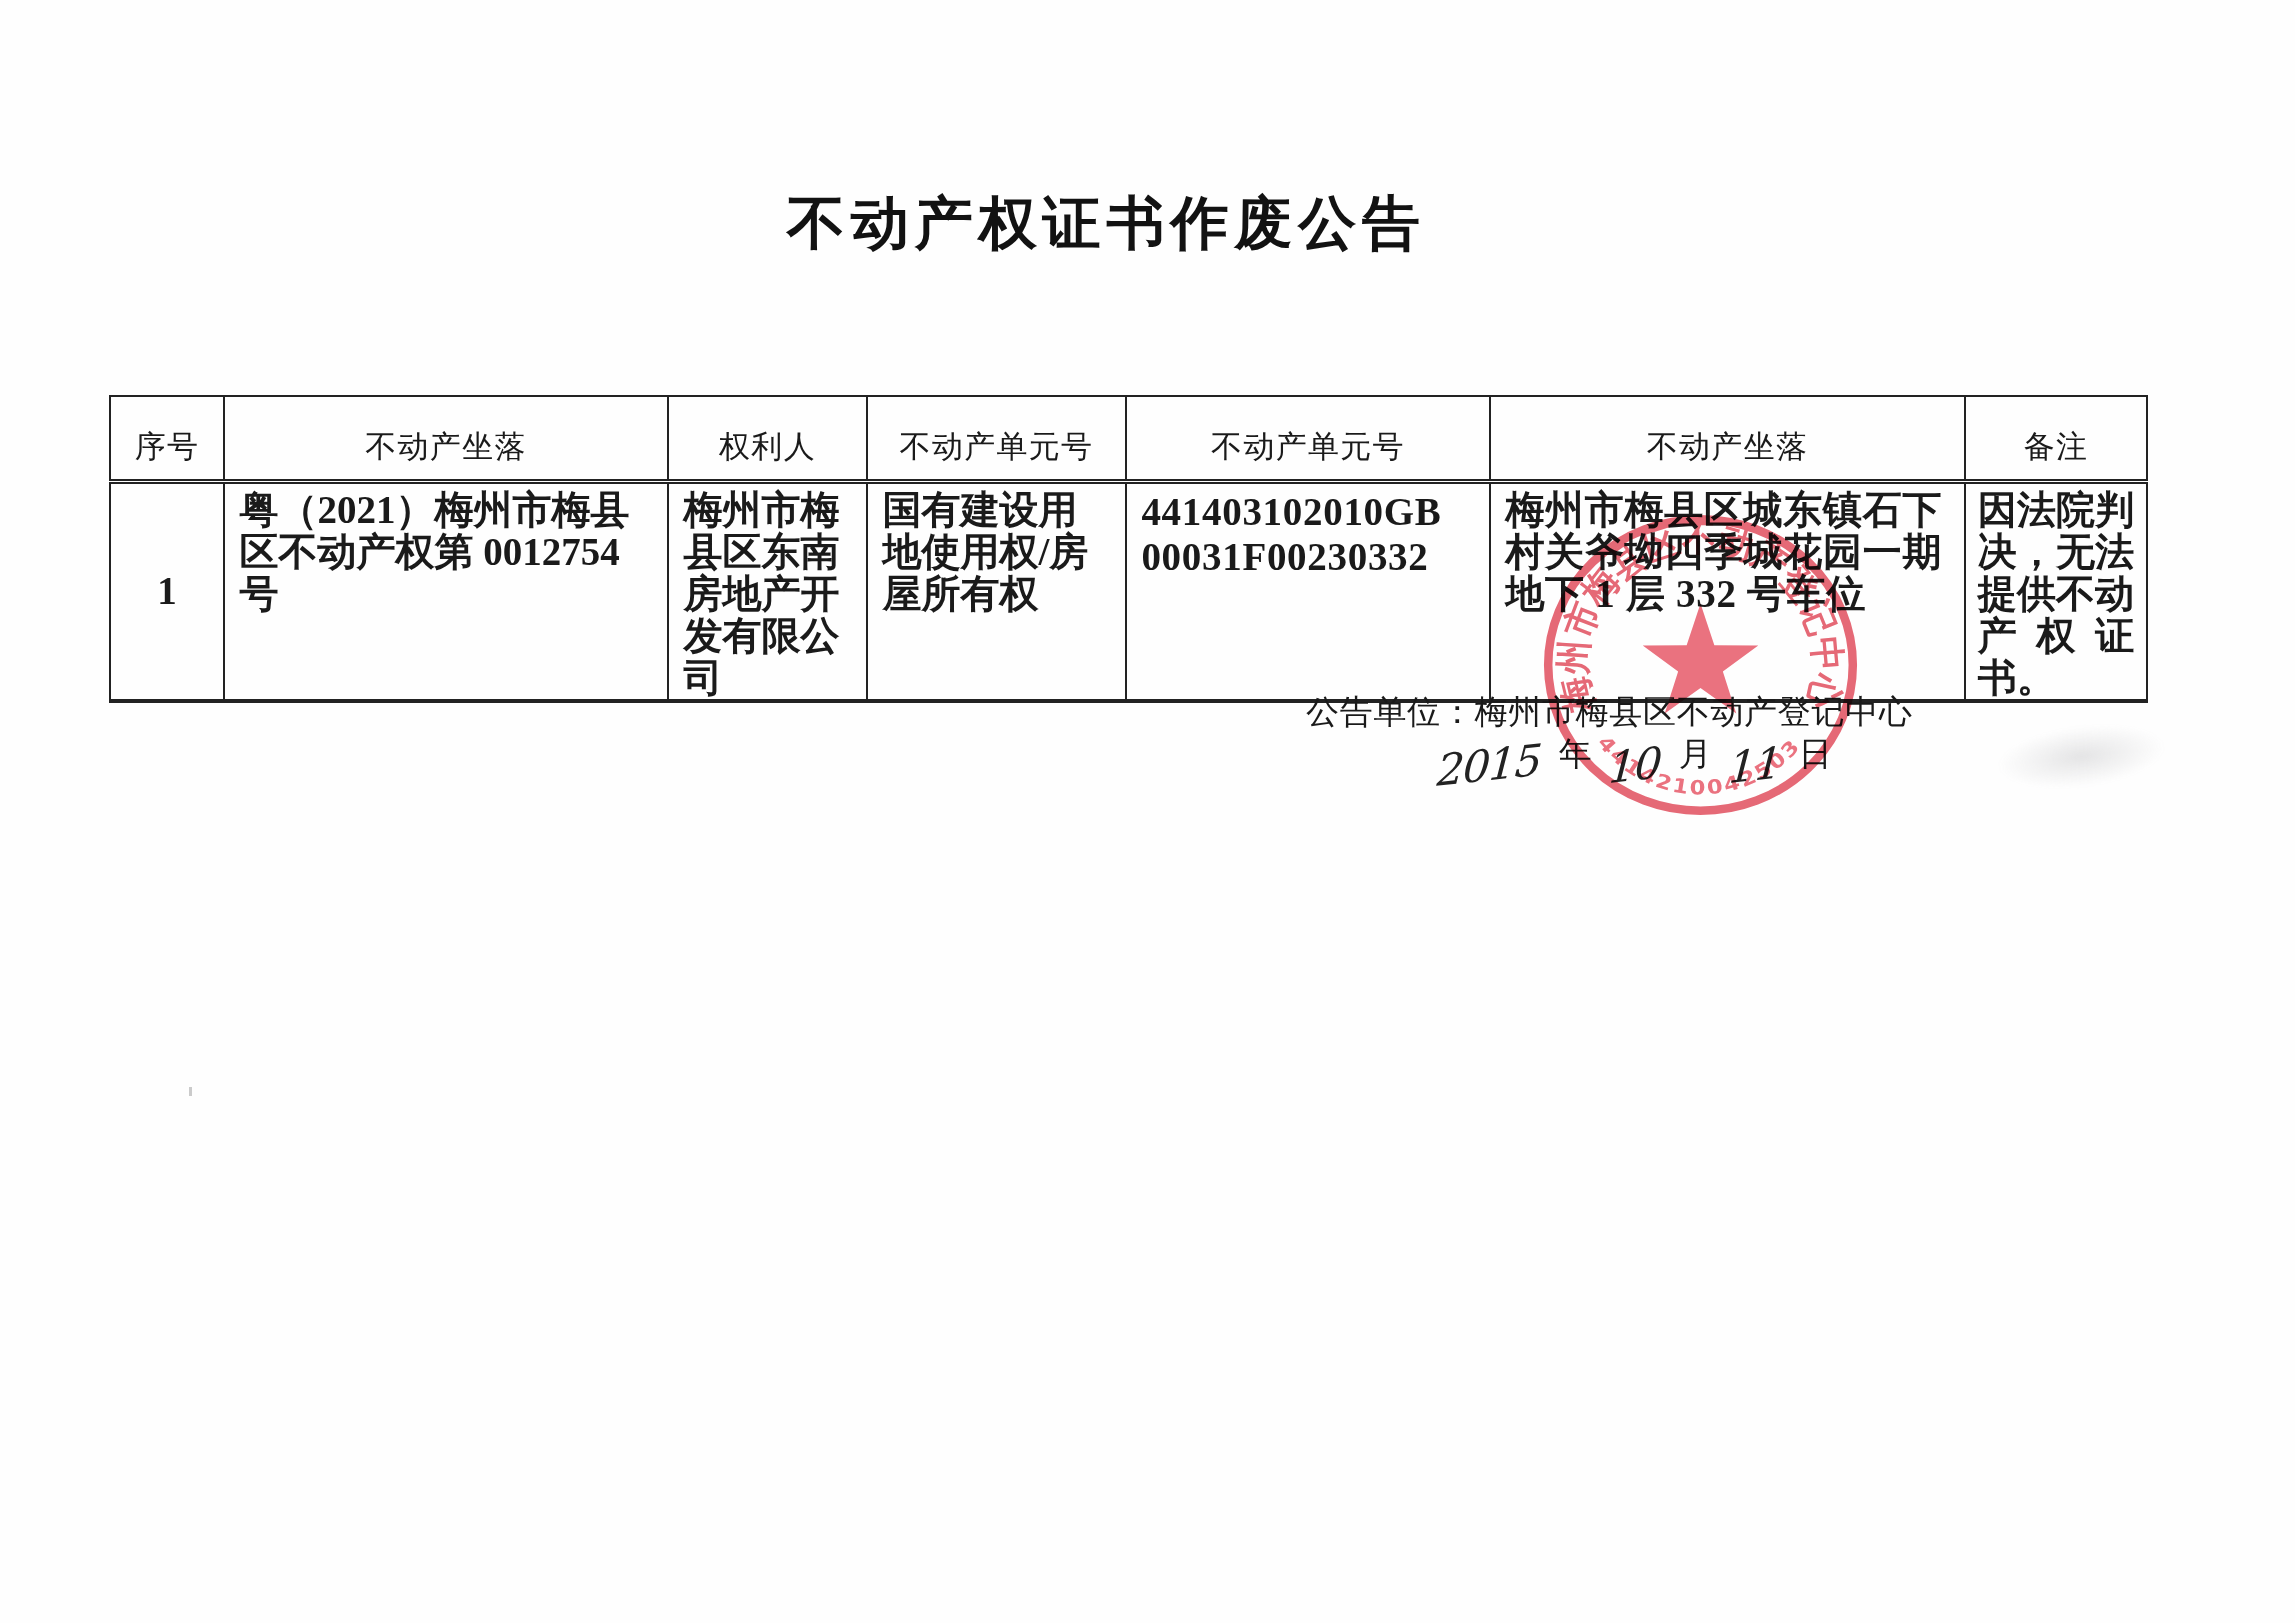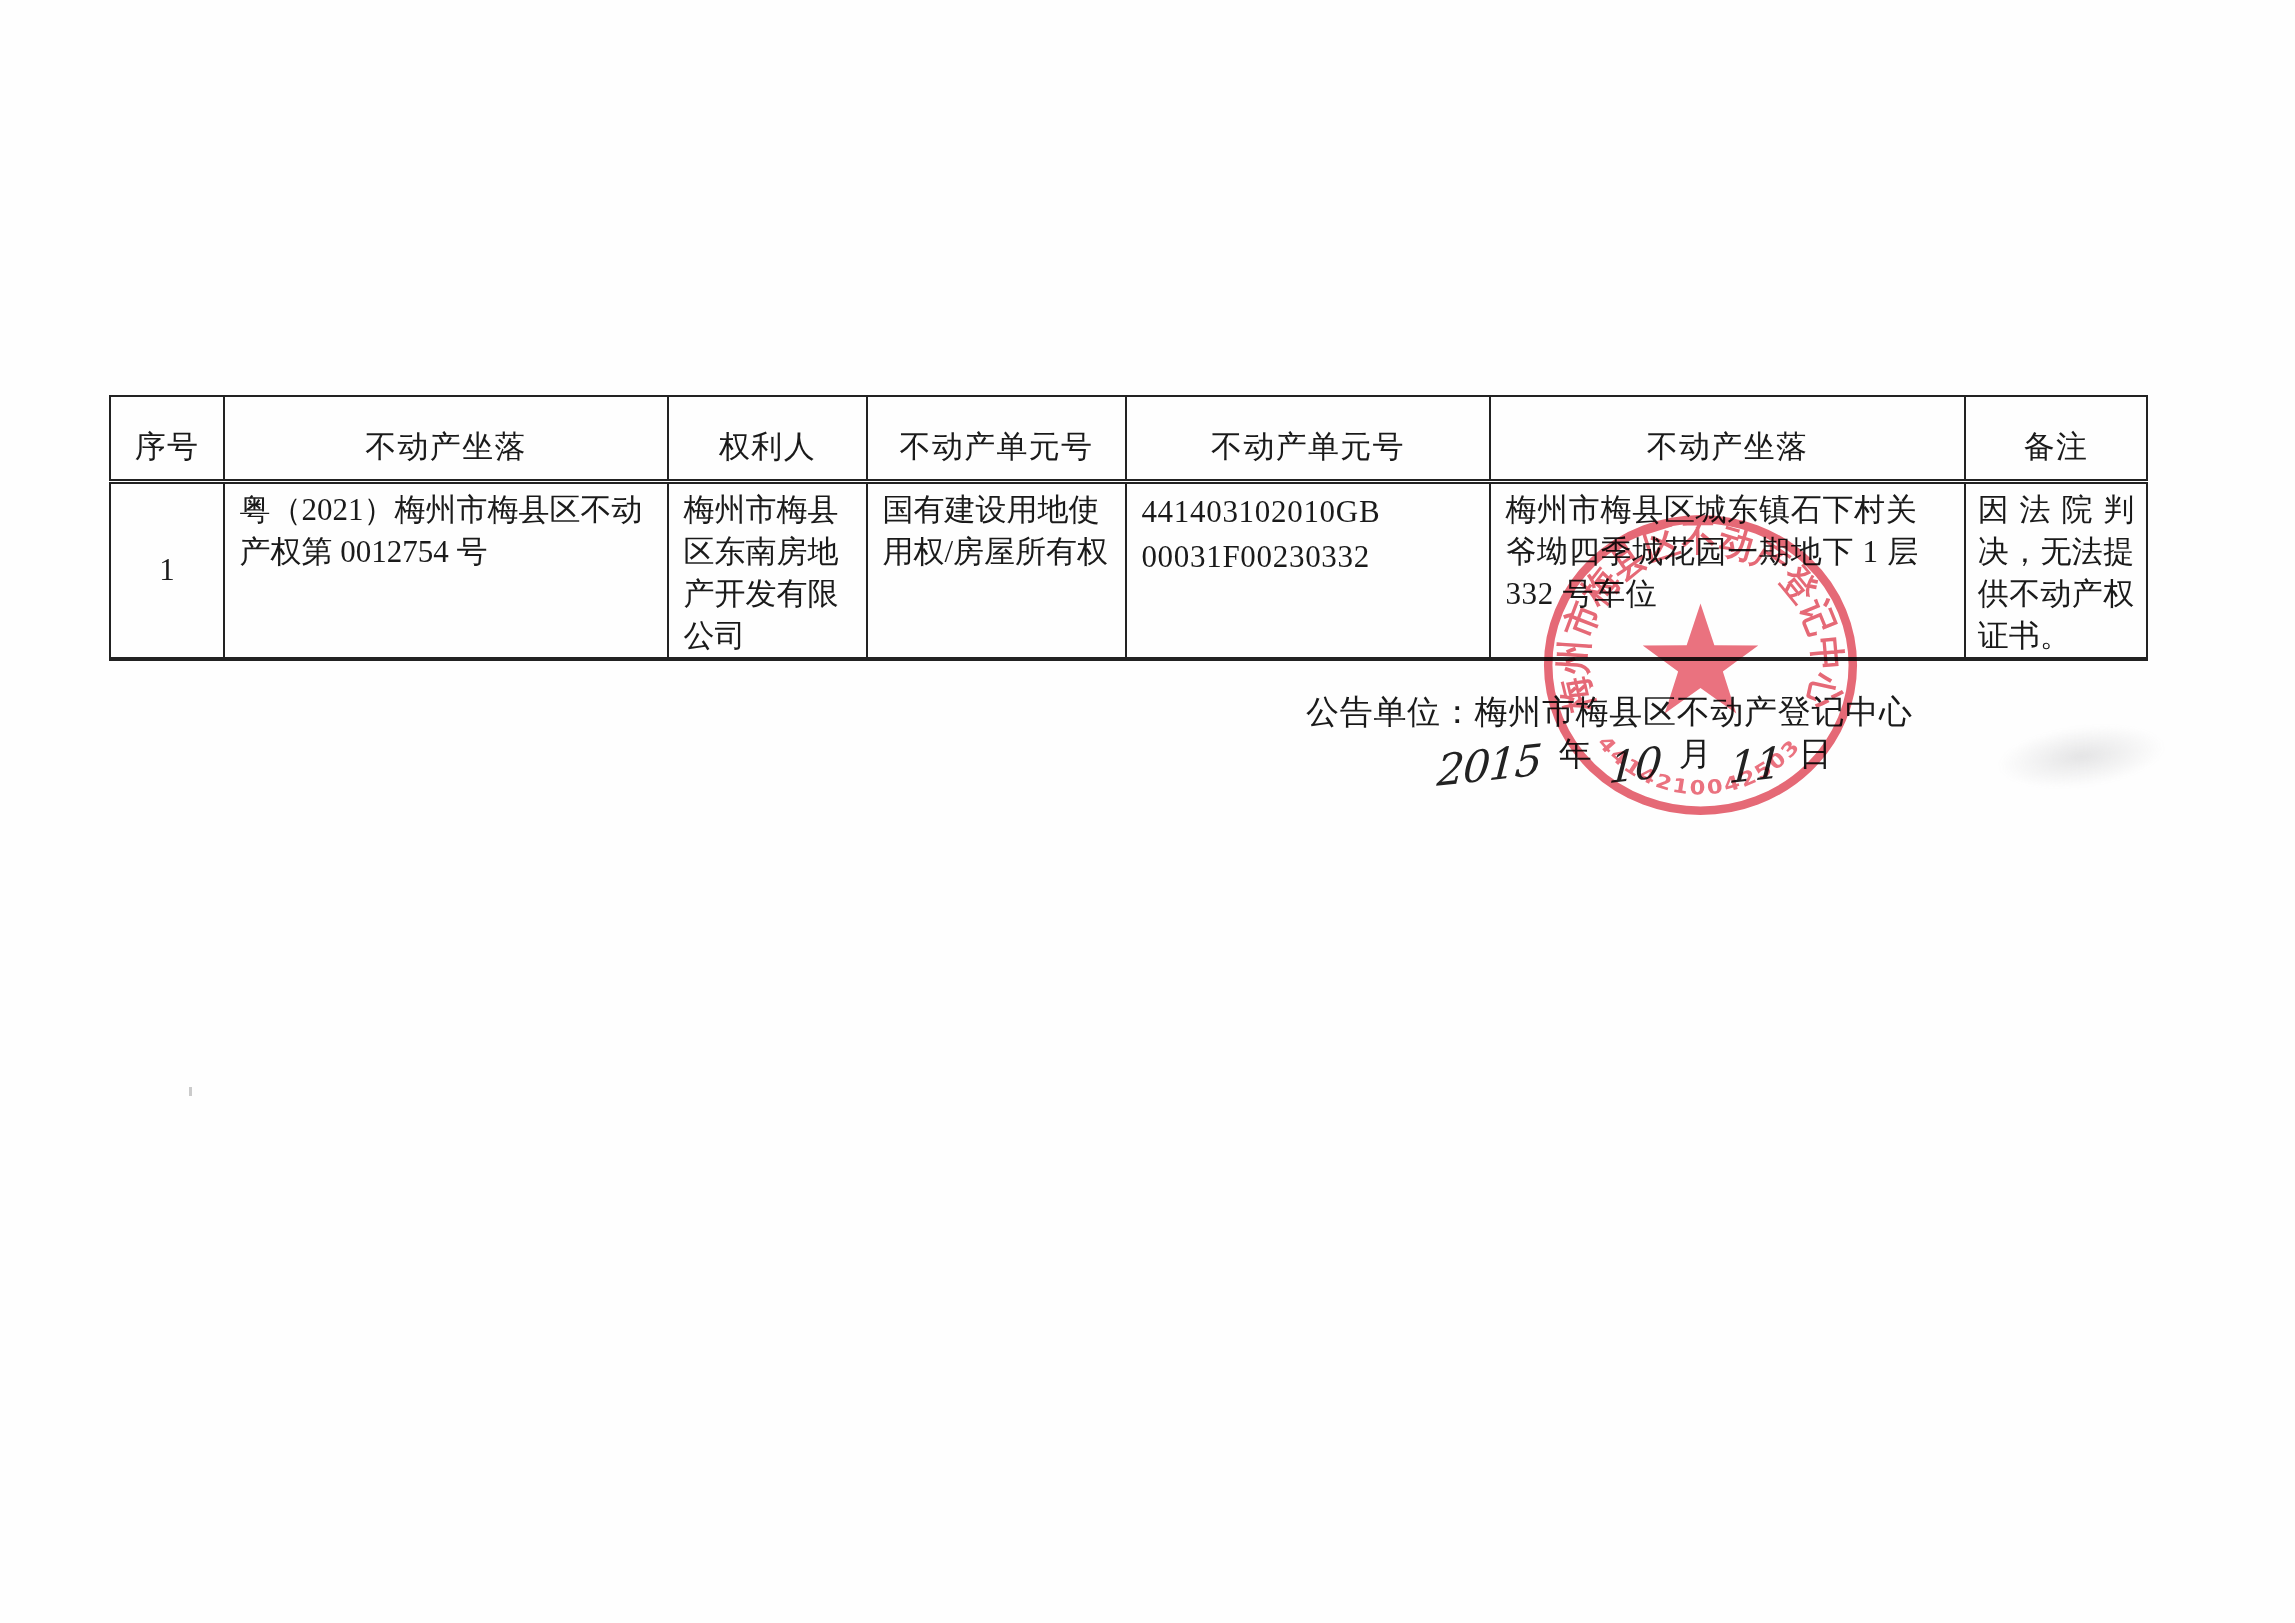--- a/index.html
+++ b/index.html
@@ -36,23 +36,24 @@
   .notice-table th{
     vertical-align:bottom;
     text-align:center;
     padding:0 2.6px 10.5px 2.6px;
     font-size:31px;letter-spacing:1.3px;
     border-bottom:5.2px double #222;
   }
   .notice-table tbody tr{height:171px;}
   .notice-table td{
     vertical-align:top;
-    font-size:31px;line-height:42px;
+    font-size:39px;line-height:42px;
     padding:5.2px 13px 0 14.4px;
     border-bottom:4.6px solid #222;
+    font-weight:bold;
   }
   td.c-index{vertical-align:middle;text-align:center;padding:0;}
   td.c-unit{white-space:pre-line;line-height:45px;letter-spacing:0.7px;}
   td.c-loc{letter-spacing:0.7px;padding-right:16px;}
   td.c-remark{
     text-align:justify;text-justify:inter-character;
     padding:5.2px 11.8px 0 11.8px;
   }
   .issuer{
     position:absolute;left:1306px;top:690px;
@@ -104,20 +105,21 @@
   .speck{
     position:absolute;left:189px;top:1087px;width:3.3px;height:9.2px;
     background:rgba(110,110,110,0.35);
   }
 </style>
 </head>
 <body>
 
 <div class="page">
 
+  <h1 class="title">不动产权证书作废公告</h1>
 
 
   <table class="notice-table">
     <colgroup>
       <col style="width:114px">
       <col style="width:444px">
       <col style="width:199px">
       <col style="width:259px">
       <col style="width:364px">
       <col style="width:475px">

